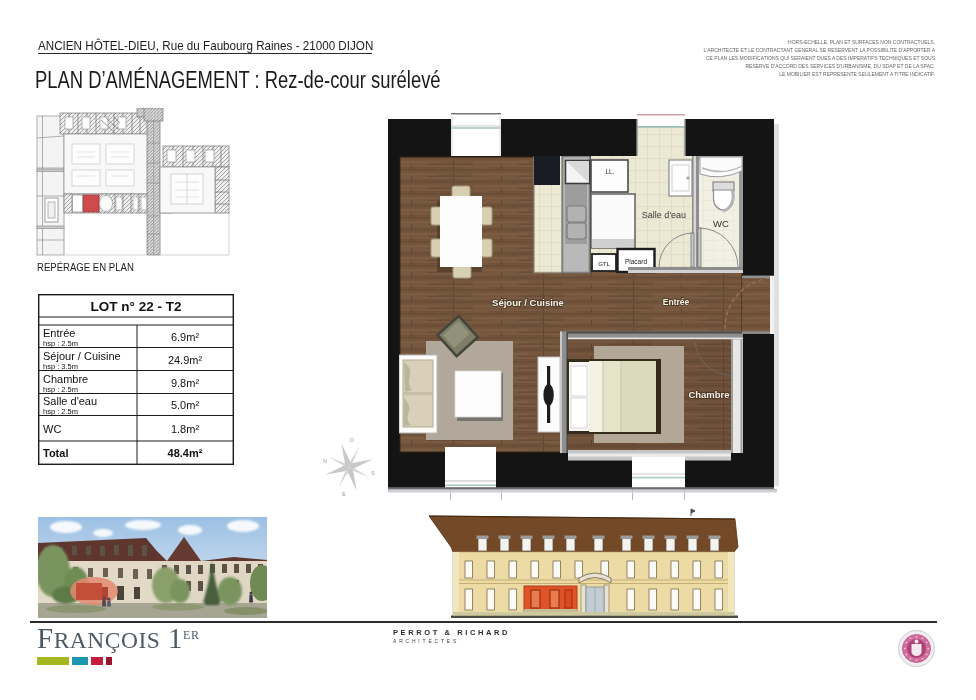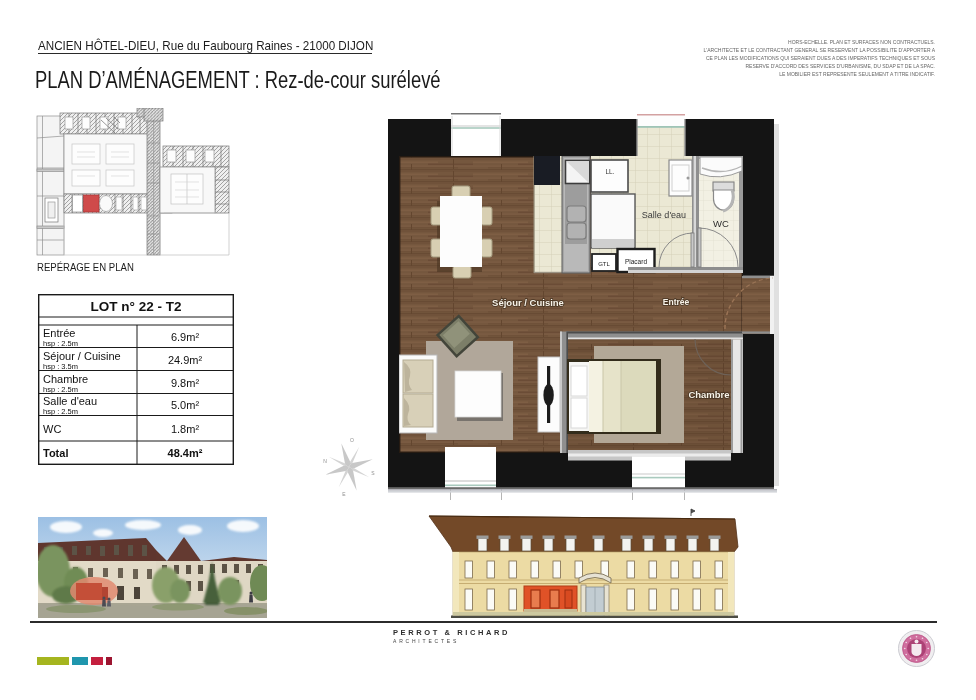--- a/index.html
+++ b/index.html
@@ -649,20 +649,21 @@
 </g>
 
 <rect x="27" y="108.5" width="287" height="2.5" fill="#4c4c44"></rect>
 
 <rect x="29" y="105" width="281" height="3.5" fill="#cdc9a0"></rect>
 </svg>
 
 <div class="abs" style="left:30px;top:621px;width:907px;height:1.8px;background:#2b2b2b;"></div>
 
 <div class="abs" style="left:37px;top:623px;width:200px;height:50px;">
+  <div style="font-family:'Liberation Serif',serif;color:#4d5a66;font-size:29px;line-height:24px;letter-spacing:0.5px;">F<span style="font-size:23.5px;">RANÇOIS</span> 1<span style="font-size:12px;vertical-align:9px;">ER</span></div>
   <div style="position:absolute;left:0;top:34px;width:31.5px;height:7.5px;background:#a5b51f;"></div>
   <div style="position:absolute;left:35px;top:34px;width:16px;height:7.5px;background:#1f96ad;"></div>
   <div style="position:absolute;left:54px;top:34px;width:11.5px;height:7.5px;background:#c41f3e;"></div>
   <div style="position:absolute;left:68.5px;top:34px;width:6px;height:7.5px;background:#9c1530;"></div>
   <div style="position:absolute;left:78px;top:33px;font-size:9.5px;letter-spacing:3.5px;color:#7a828a;margin-top:48px;">GROUPE</div>
 </div>
 
 <div class="abs" style="left:393px;top:628px;width:186px;text-align:left;">
   <div style="font-size:7.5px;font-weight:bold;letter-spacing:2.6px;color:#2d2d2d;">PERROT &amp; RICHARD</div>
   <div style="font-size:5px;letter-spacing:2.8px;color:#444;margin-top:1px;">ARCHITECTES</div>

